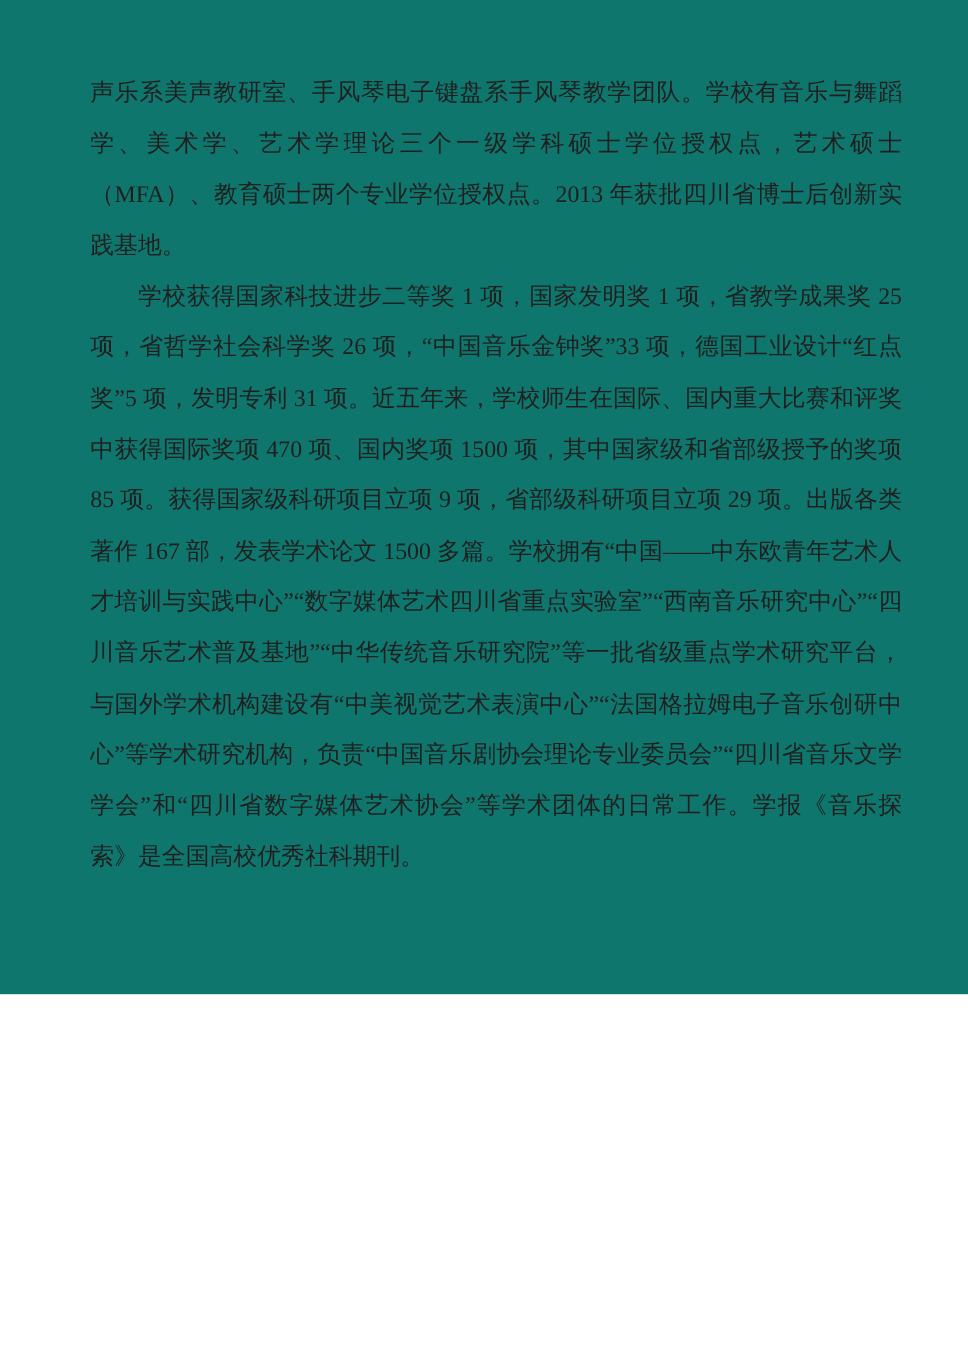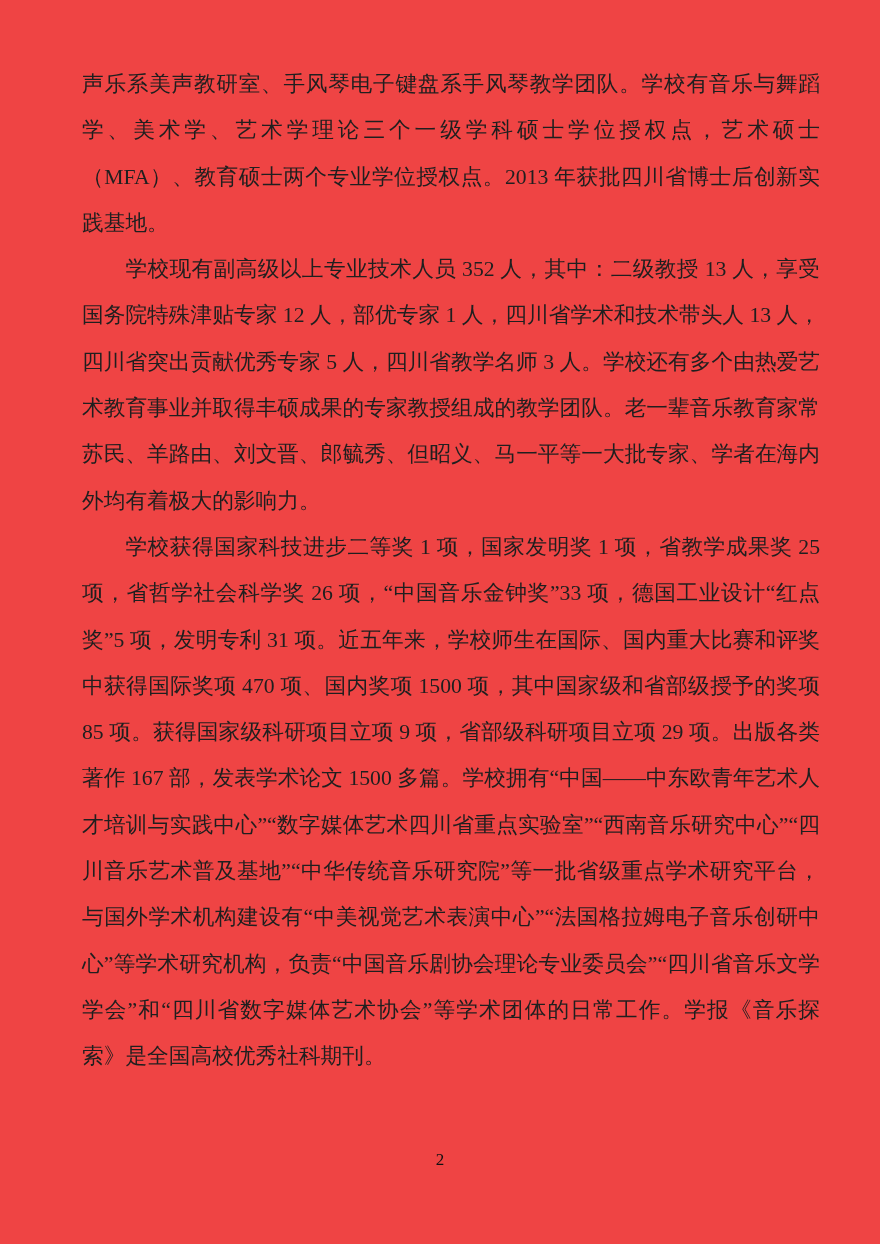--- a/index.html
+++ b/index.html
@@ -3,22 +3,22 @@
 <meta charset="utf-8">
 <style>
   html, body {
     margin: 0;
     padding: 0;
     background: #ffffff;
   }
   .page {
     position: relative;
     width: 880px;
-    height: 1244px;
-    background: #ef4444;
+    height: 904px;
+    background: #0f766e;
     overflow: hidden;
     font-family: "Liberation Serif", "DejaVu Serif", serif;
   }
   .content {
     position: absolute;
     left: 82px;
     top: 61px;
     width: 738px;
     font-size: 21.7px;
     line-height: 46.3px;
@@ -62,20 +62,19 @@
       0 -1px 0 #d2d2d2;
   }
 </style>
 </head>
 <body>
 
 <div class="page">
 
   <div class="content">
     <p class="para">声乐系美声教研室、手风琴电子键盘系手风琴教学团队。学校有音乐与舞蹈学、美术学、艺术学理论三个一级学科硕士学位授权点，艺术硕士（MFA）、教育硕士两个专业学位授权点。2013 年获批四川省博士后创新实践基地。</p>
-    <p class="para indent">学校现有副高级以上专业技术人员 352 人，其中：二级教授 13 人，享受国务院特殊津贴专家 12 人，部优专家 1 人，四川省学术和技术带头人 13 人，四川省突出贡献优秀专家 5 人，四川省教学名师 3 人。学校还有多个由热爱艺术教育事业并取得丰硕成果的专家教授组成的教学团队。老一辈音乐教育家常苏民、羊路由、刘文晋、郎毓秀、但昭义、马一平等一大批专家、学者在海内外均有着极大的影响力。</p>
     <p class="para indent">学校获得国家科技进步二等奖 1 项，国家发明奖 1 项，省教学成果奖 25 项，省哲学社会科学奖 26 项，“中国音乐金钟奖”33 项，德国工业设计“红点奖”5 项，发明专利 31 项。近五年来，学校师生在国际、国内重大比赛和评奖中获得国际奖项 470 项、国内奖项 1500 项，其中国家级和省部级授予的奖项 85 项。获得国家级科研项目立项 9 项，省部级科研项目立项 29 项。出版各类著作 167 部，发表学术论文 1500 多篇。学校拥有“中国——中东欧青年艺术人才培训与实践中心”“数字媒体艺术四川省重点实验室”“西南音乐研究中心”“四川音乐艺术普及基地”“中华传统音乐研究院”等一批省级重点学术研究平台，与国外学术机构建设有“中美视觉艺术表演中心”“法国格拉姆电子音乐创研中心”等学术研究机构，负责“中国音乐剧协会理论专业委员会”“四川省音乐文学学会”和“四川省数字媒体艺术协会”等学术团体的日常工作。学报《音乐探索》是全国高校优秀社科期刊。</p>
   </div>
 
   <div class="page-number">2</div>
 
 
 </div>
 
 </body></html>

